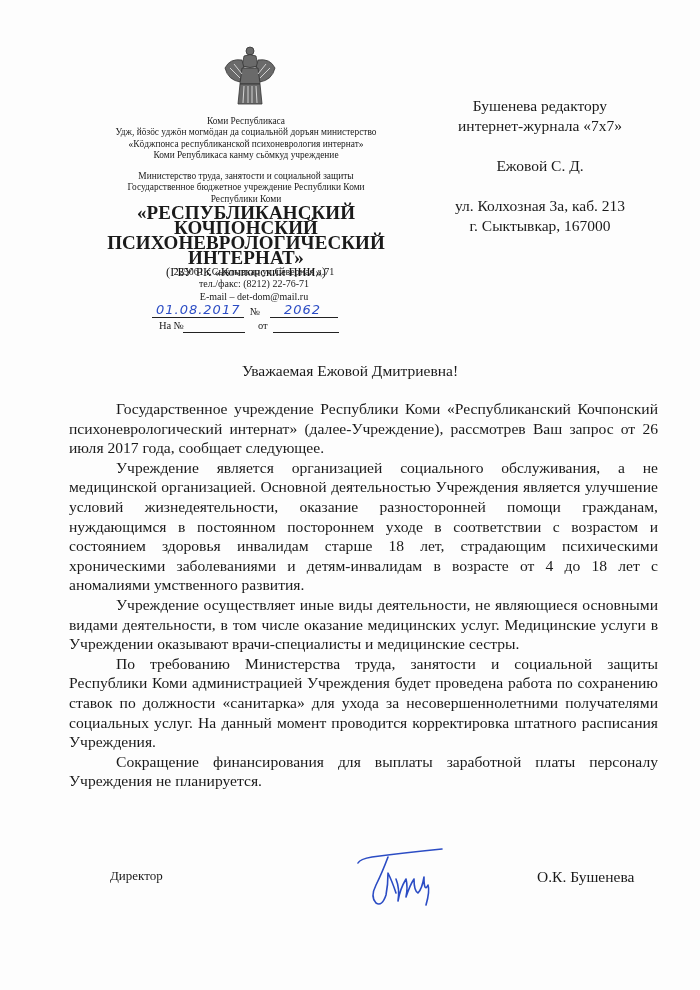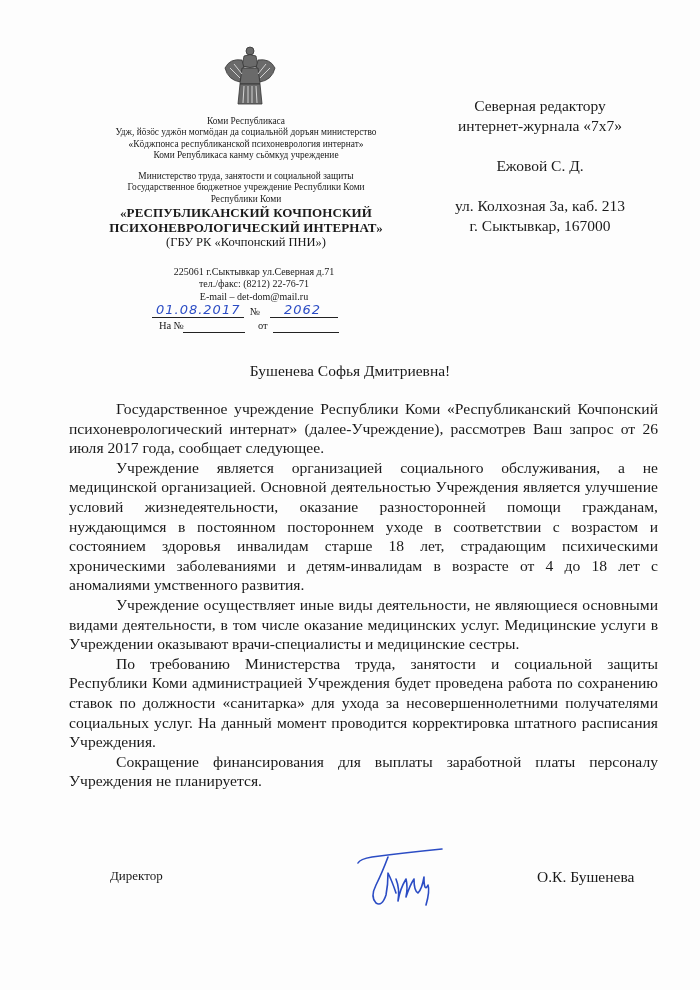--- a/index.html
+++ b/index.html
@@ -5,21 +5,21 @@
     html, body { margin: 0; padding: 0; background: #ffffff; }
     body { width: 700px; height: 990px; position: relative; overflow: hidden;
            font-family: "Liberation Serif", "DejaVu Serif", serif; color: #1a1a1a; }
     .page { position: absolute; left: 0; top: 0; width: 700px; height: 990px; background: #fdfdfd; }
 
     
     .emblem { position: absolute; left: 222px; top: 44px; width: 56px; height: 64px; }
     .org-block { position: absolute; left: 96px; top: 116px; width: 300px; text-align: center; }
     .org-block .small { font-size: 9.4px; line-height: 11.3px; }
     .org-block .gap { height: 10px; }
-    .org-block .bold { font-size: 13px; font-weight: bold; line-height: 15px; letter-spacing: 0.1px; }
+    .org-block .bold { font-size: 19px; font-weight: bold; line-height: 15px; letter-spacing: 0.1px; }
     .org-block .mid { font-size: 12.5px; line-height: 15px; }
     .contacts { position: absolute; left: 140px; top: 266px; width: 228px; text-align: center; font-size: 10px; line-height: 12.3px; }
 
     .reg-row { position: absolute; font-size: 10.5px; }
     .reg-line { position: absolute; border-bottom: 1px solid #222; height: 12px; }
     .hand { position: absolute; font-family: "DejaVu Sans", sans-serif; font-style: italic; color: #2b4cc4; font-size: 13px; letter-spacing: 1px; }
 
     
     .addressee { position: absolute; left: 430px; top: 96px; width: 220px; text-align: center; font-size: 15.5px; line-height: 20px; }
     .addressee .sp { height: 20px; }
@@ -85,30 +85,30 @@
   <span class="reg-row" style="left:250px; top:306px;">№</span>
   <div class="reg-line" style="left:270px; top:305px; width:68px;"></div>
   <span class="hand" style="left:284px; top:302px;">2062</span>
 
   <span class="reg-row" style="left:159px; top:320px;">На №</span>
   <div class="reg-line" style="left:183px; top:320px; width:62px;"></div>
   <span class="reg-row" style="left:258px; top:320px;text-align:center;">от</span>
   <div class="reg-line" style="left:273px; top:320px; width:66px;"></div>
 
   <div class="addressee">
-    <div>Северная редактору</div>
+    <div>Бушенева редактору</div>
     <div>интернет-журнала «7х7»</div>
     <div class="sp"></div>
     <div>Ежовой С. Д.</div>
     <div class="sp"></div>
     <div>ул. Колхозная 3а, каб. 213</div>
     <div>г. Сыктывкар, 167000</div>
   </div>
 
-  <div class="greeting">Бушенева Софья Дмитриевна!</div>
+  <div class="greeting">Уважаемая Ежовой Дмитриевна!</div>
 
   <div class="body">
     <p>Государственное учреждение Республики Коми «Республиканский Кочпонский психоневрологический интернат» (далее-Учреждение), рассмотрев Ваш запрос от 26 июля 2017 года, сообщает следующее.</p>
     <p>Учреждение  является организацией социального обслуживания, а не медицинской организацией. Основной деятельностью  Учреждения является улучшение условий жизнедеятельности, оказание разносторонней помощи гражданам, нуждающимся в постоянном постороннем уходе в соответствии с возрастом и состоянием здоровья инвалидам старше 18 лет, страдающим психическими хроническими заболеваниями и детям-инвалидам в возрасте от 4 до 18 лет с аномалиями умственного развития.</p>
     <p>Учреждение осуществляет иные виды деятельности, не являющиеся основными видами деятельности, в том числе оказание медицинских услуг. Медицинские услуги в Учреждении оказывают врачи-специалисты и медицинские сестры.</p>
     <p>По требованию Министерства труда, занятости и социальной защиты Республики Коми администрацией Учреждения  будет проведена работа по сохранению ставок по должности «санитарка» для ухода за несовершеннолетними получателями социальных услуг. На данный момент проводится корректировка штатного расписания Учреждения.</p>
     <p>Сокращение  финансирования для выплаты заработной платы персоналу Учреждения не планируется.</p>
   </div>
 
   <div class="sig-title">Директор</div>

